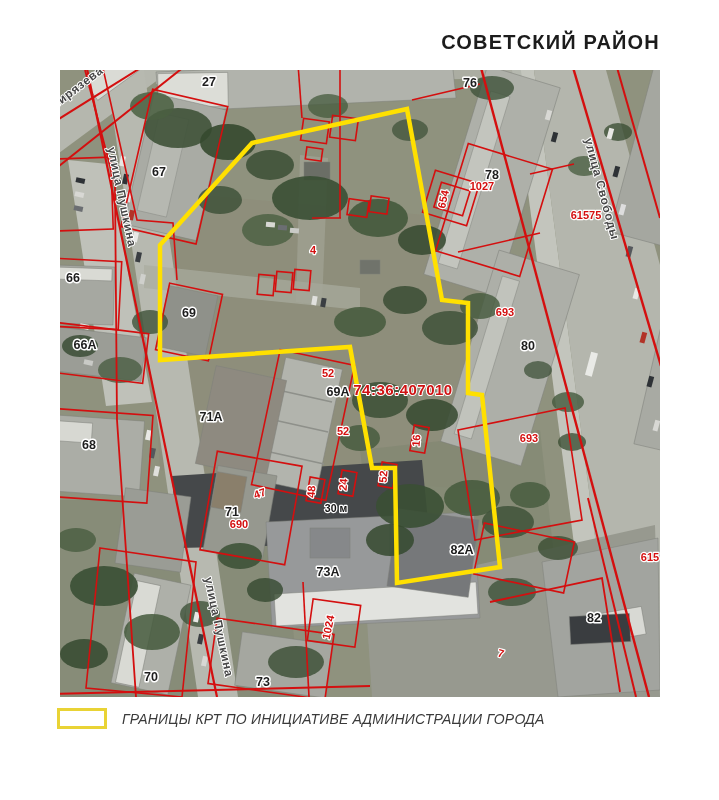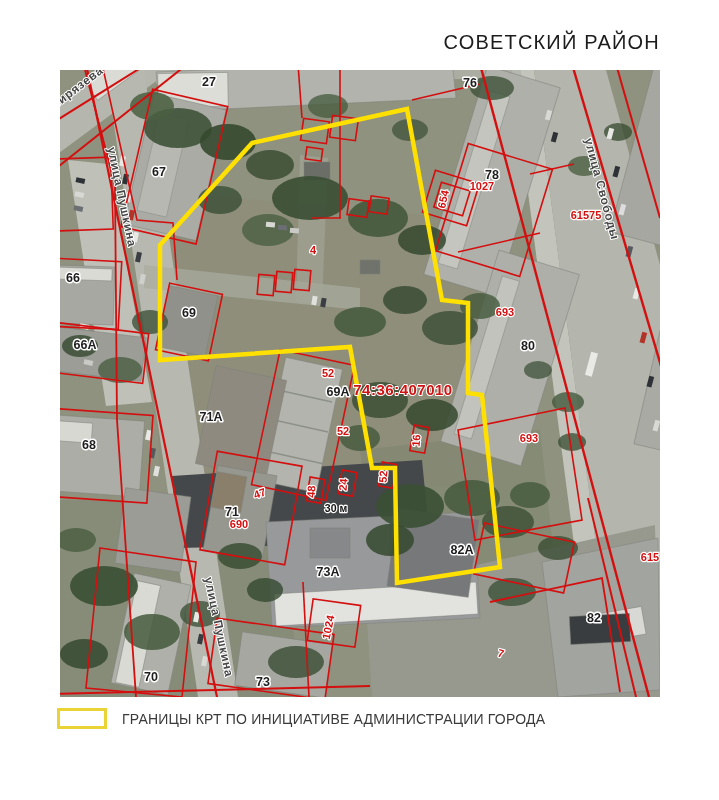--- a/index.html
+++ b/index.html
@@ -1,24 +1,24 @@
 <!DOCTYPE html>
 <html><head>
 <meta charset="utf-8">
 <style>
   html,body{margin:0;padding:0;background:#ffffff;}
   .frame{position:relative;width:719px;height:800px;background:#ffffff;overflow:hidden;
          font-family:"Liberation Sans",sans-serif;}
   .title{position:absolute;top:31px;right:59px;font-size:20px;letter-spacing:1.2px;
-         color:#1c1c1c;font-weight:400;white-space:nowrap;}
+         color:#1c1c1c;font-weight:700;white-space:nowrap;}
   .map-frame{position:absolute;left:60px;top:70px;width:600px;height:627px;
              background:#8f927e;overflow:hidden;}
   .legend{position:absolute;left:57px;top:708px;display:flex;align-items:center;}
   .legend-swatch{width:44px;height:15px;border:3px solid #e9d335;background:#ffffff;flex:0 0 auto;}
-  .legend-label{margin-left:15px;font-size:14px;color:#3a3a3a;letter-spacing:.2px;white-space:nowrap;}
+  .legend-label{margin-left:15px;font-size:14px;color:#3a3a3a;letter-spacing:.2px;white-space:nowrap;font-style:italic;}
   
   text{font-family:"Liberation Sans",sans-serif;text-anchor:middle;}
   .tb{font-size:12.5px;font-weight:700;fill:#1d1d1d;stroke:#ffffff;stroke-width:3px;
       paint-order:stroke;stroke-linejoin:round;}
   .tsm{font-size:10.5px;font-weight:700;fill:#111111;stroke:#ffffff;stroke-width:2.4px;
       paint-order:stroke;stroke-linejoin:round;}
   .tr{font-size:11px;font-weight:700;fill:#d40f0f;stroke:#ffffff;stroke-width:2.4px;
       paint-order:stroke;stroke-linejoin:round;}
   .tq{font-size:15px;font-weight:700;fill:#cf1212;stroke:#ffffff;stroke-width:2px;
       paint-order:stroke;stroke-linejoin:round;letter-spacing:.5px;}

